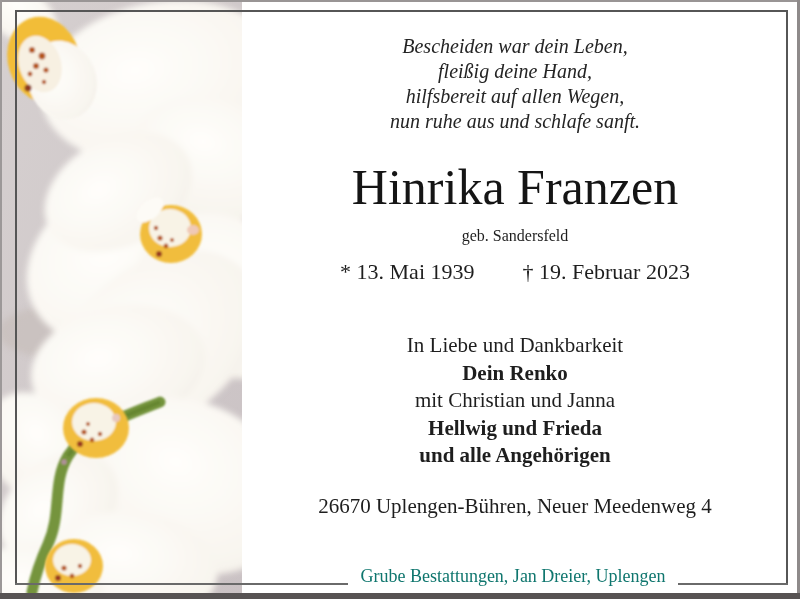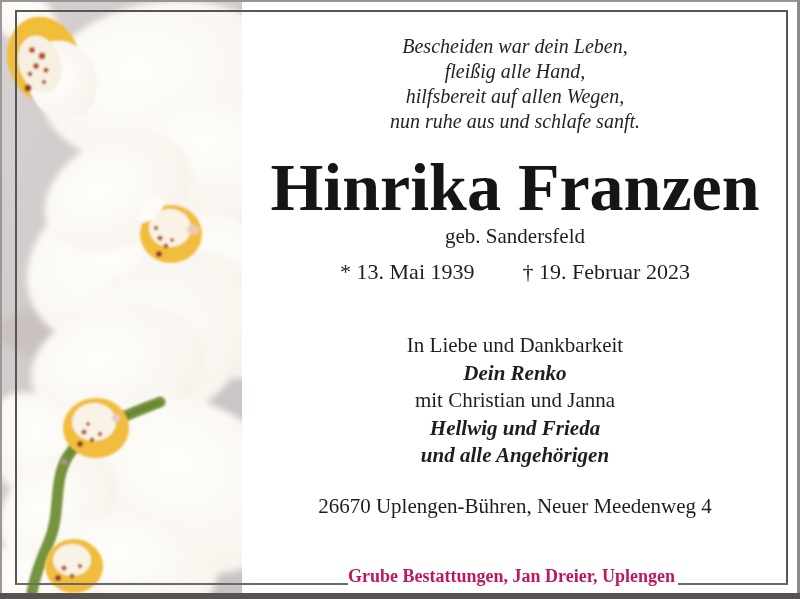--- a/index.html
+++ b/index.html
@@ -9,34 +9,34 @@
   }
   .photo{position:absolute;left:0;top:0;width:242px;height:599px;display:block;}
   .inner-border{
     position:absolute;left:15px;top:10px;width:773px;height:575px;
     border:2px solid #565656;border-bottom:none;box-sizing:border-box;
     pointer-events:none;z-index:3;
   }
   .content{position:absolute;left:242px;top:0;width:546px;height:599px;text-align:center;z-index:2;}
   .content > div, .content > h1{position:absolute;left:0;width:100%;margin:0;}
   .verse{top:34px;font-style:italic;font-size:20px;line-height:25px;color:#242424;}
-  .name{top:148px;font-size:68px;font-weight:700;line-height:78px;color:#151515;white-space:nowrap;}
-  .maiden{top:224px;font-size:21px;line-height:24px;}
+  .name{top:148px;font-size:50px;font-weight:400;line-height:78px;color:#151515;white-space:nowrap;}
+  .maiden{top:224px;font-size:16px;line-height:24px;}
   .dates{top:258px;font-size:22px;line-height:28px;}
   .dates span{margin:0 24px;white-space:nowrap;}
   .mourners{top:332px;font-size:21px;line-height:27.5px;}
-  .m-line.bold{font-weight:700;font-style:italic;}
+  .m-line.bold{font-weight:700;}
   .address{top:494px;font-size:21px;line-height:24px;}
   .farewell{top:511px;font-size:21px;line-height:24px;}
   .rule{position:absolute;top:583px;height:2px;background:#6a6a6a;z-index:4;}
   .rule-left{left:15px;width:333px;}
   .rule-right{left:678px;width:110px;}
   .funeral{
-    position:absolute;left:348px;top:566px;width:330px;
-    font-size:18px;line-height:20px;color:#be185d;z-index:4;white-space:nowrap;font-weight:bold;
+    position:absolute;left:348px;top:566px;width:330px;text-align:center;
+    font-size:18px;line-height:20px;color:#0f766e;z-index:4;white-space:nowrap;
   }
   .edge{position:absolute;z-index:6;}
   .edge-top{top:0;left:0;right:0;height:2px;background:#999595;}
   .edge-left{top:0;left:0;bottom:0;width:2px;background:#9c9898;}
   .edge-right{top:0;right:0;bottom:0;width:3px;background:#8e8a8a;}
   .edge-bottom{left:0;right:0;bottom:0;height:6px;background:#575353;}
 </style>
 </head>
 <body>
 
@@ -139,21 +139,21 @@
       </g>
       <circle cx="58" cy="578" r="3" fill="#993b24"></circle>
     </g>
   </svg>
 
   <div class="inner-border"></div>
 
   <div class="content">
     <div class="verse">
       <div>Bescheiden war dein Leben,</div>
-      <div>fleißig alle Hand,</div>
+      <div>fleißig deine Hand,</div>
       <div>hilfsbereit auf allen Wegen,</div>
       <div>nun ruhe aus und schlafe sanft.</div>
     </div>
 
     <h1 class="name">Hinrika Franzen</h1>
     <div class="maiden">geb. Sandersfeld</div>
 
     <div class="dates">
       <span>* 13. Mai 1939</span><span>† 19. Februar 2023</span>
     </div>

